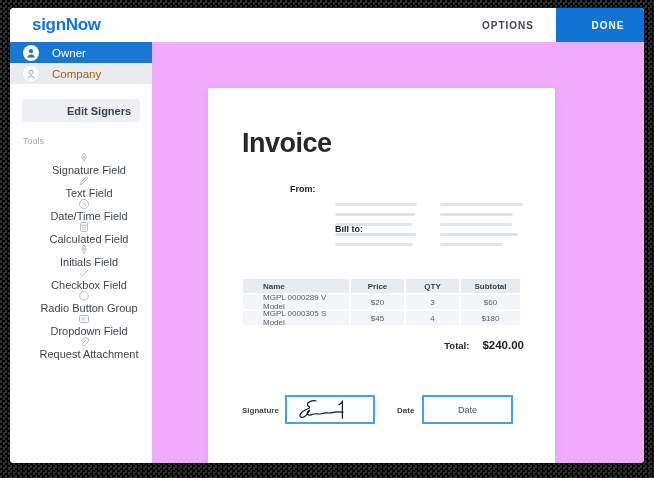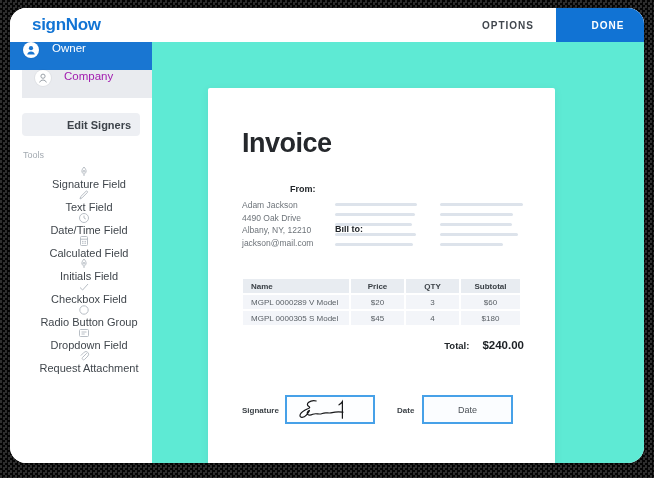--- a/index.html
+++ b/index.html
@@ -7,21 +7,21 @@
   body {
     font-family:"Liberation Sans", sans-serif;
     background-color:#0a0a0a;
     background-image:repeating-conic-gradient(#050505 0% 25%, #2e2e2e 25% 50%);
     background-size:5px 5px;
     position:relative;
     overflow:hidden;
   }
   .window {
     position:absolute; left:10px; top:8px; width:634px; height:455px;
-    background:#fff; border-radius:16px; overflow:hidden;
+    background:#fff; border-radius:4px; overflow:hidden;
     box-shadow:0 0 0 1px rgba(0,0,0,.25);
   }
   
   .topbar {
     height:34px; background:#fff; display:flex; align-items:center;
     position:relative; z-index:5;
   }
   .logo { margin-left:22px; font-size:17px; font-weight:bold; color:#1274d4; letter-spacing:-0.3px; }
   .topbar-right { margin-left:auto; display:flex; align-items:center; height:100%; }
   .options-btn {
@@ -31,27 +31,27 @@
     margin-left:45px;
   }
   .done-btn {
     width:88px; height:34px; background:#1173d4; color:#fff;
     font-size:10px; font-weight:bold; letter-spacing:1px;
     border:none; cursor:pointer; font-family:inherit;padding-left:16px;
   }
   
   .body-row { display:flex; height:421px; }
   .sidebar { width:142px; background:#fff; flex:none; }
-  .content { flex:1; background:#5eead4; position:relative; overflow:hidden; }
+  .content { flex:1; background:#f0abfc; position:relative; overflow:hidden; }
   
   .signer-row {
-    height:28px; display:flex; padding-left:13px; cursor:pointer;
+    height:21px; display:flex; align-items:center; padding-left:13px; cursor:pointer;
   }
   .signer-row.active { background:#1976d2; color:#fff; }
-  .signer-row.inactive { background:#e9ebef; color:#a21caf;margin-left:12px; }
+  .signer-row.inactive { background:#e9ebef; color:#a16207; }
   .avatar {
     width:16px; height:16px; border-radius:50%; background:#fff; flex:none;
     display:flex; align-items:center; justify-content:center; margin-right:13px;
     box-shadow:0 0 0 1px rgba(0,0,0,.04);
   }
   .signer-label { font-size:11.5px; }
   .edit-signers-btn {
     display:block; width:118px; height:23px; margin:15px auto 0 12px;
     background:#edeff3; border:none; border-radius:4px; cursor:pointer;
     font-size:11px; color:#3d434a; font-weight:bold; font-family:inherit;padding-left:36px;
@@ -84,21 +84,21 @@
   
   .inv-table {
     position:absolute; left:35px; top:191px; width:281px;
     display:grid; grid-template-columns:106px 53px 53px 59px; gap:2px;
   }
   .inv-cell {
     height:14px; font-size:8px; display:flex; align-items:center; justify-content:center;
     color:#5a6066; background:#f3f5f9;
   }
   .inv-cell.head { background:#e8ecf1; color:#3a4046; font-weight:bold; }
-  .inv-cell.name { justify-content:flex-start; padding-left:8px; }
+  .inv-cell.name { justify-content:flex-start; padding-left:20px; }
   .total-row {
     position:absolute; left:35px; top:251px; width:281px;
     display:flex; justify-content:flex-end; align-items:baseline; gap:13px;
   }
   .total-label { font-size:9.5px; font-weight:bold; color:#22262a; }
   .total-value { font-size:11.5px; font-weight:bold; color:#1c2024; }
   
   .field-label { position:absolute; font-size:8px; font-weight:bold; color:#3c4247; }
   .signature-label { left:34px; top:318px; }
   .date-label { left:189px; top:318px; }
@@ -244,26 +244,20 @@
         <span class="tool-label">Request Attachment</span>
       </div>
     </div>
 
     <div class="content">
       <div class="card">
 
         <div class="doc-title">Invoice</div>
 
         <div class="section-label from-label">From:</div>
-        <div class="from-lines">
-          <div>Adam Jackson</div>
-          <div>4490 Oak Drive</div>
-          <div>Albany, NY, 12210</div>
-          <div>jackson@mail.com</div>
-        </div>
 
         <div class="section-label billto-label">Bill to:</div>
         <div class="bar-col left">
           <div class="ph-bar" style="width:82px"></div>
           <div class="ph-bar" style="width:80px"></div>
           <div class="ph-bar" style="width:77px"></div>
           <div class="ph-bar" style="width:81px"></div>
           <div class="ph-bar" style="width:78px"></div>
         </div>
         <div class="bar-col right">

